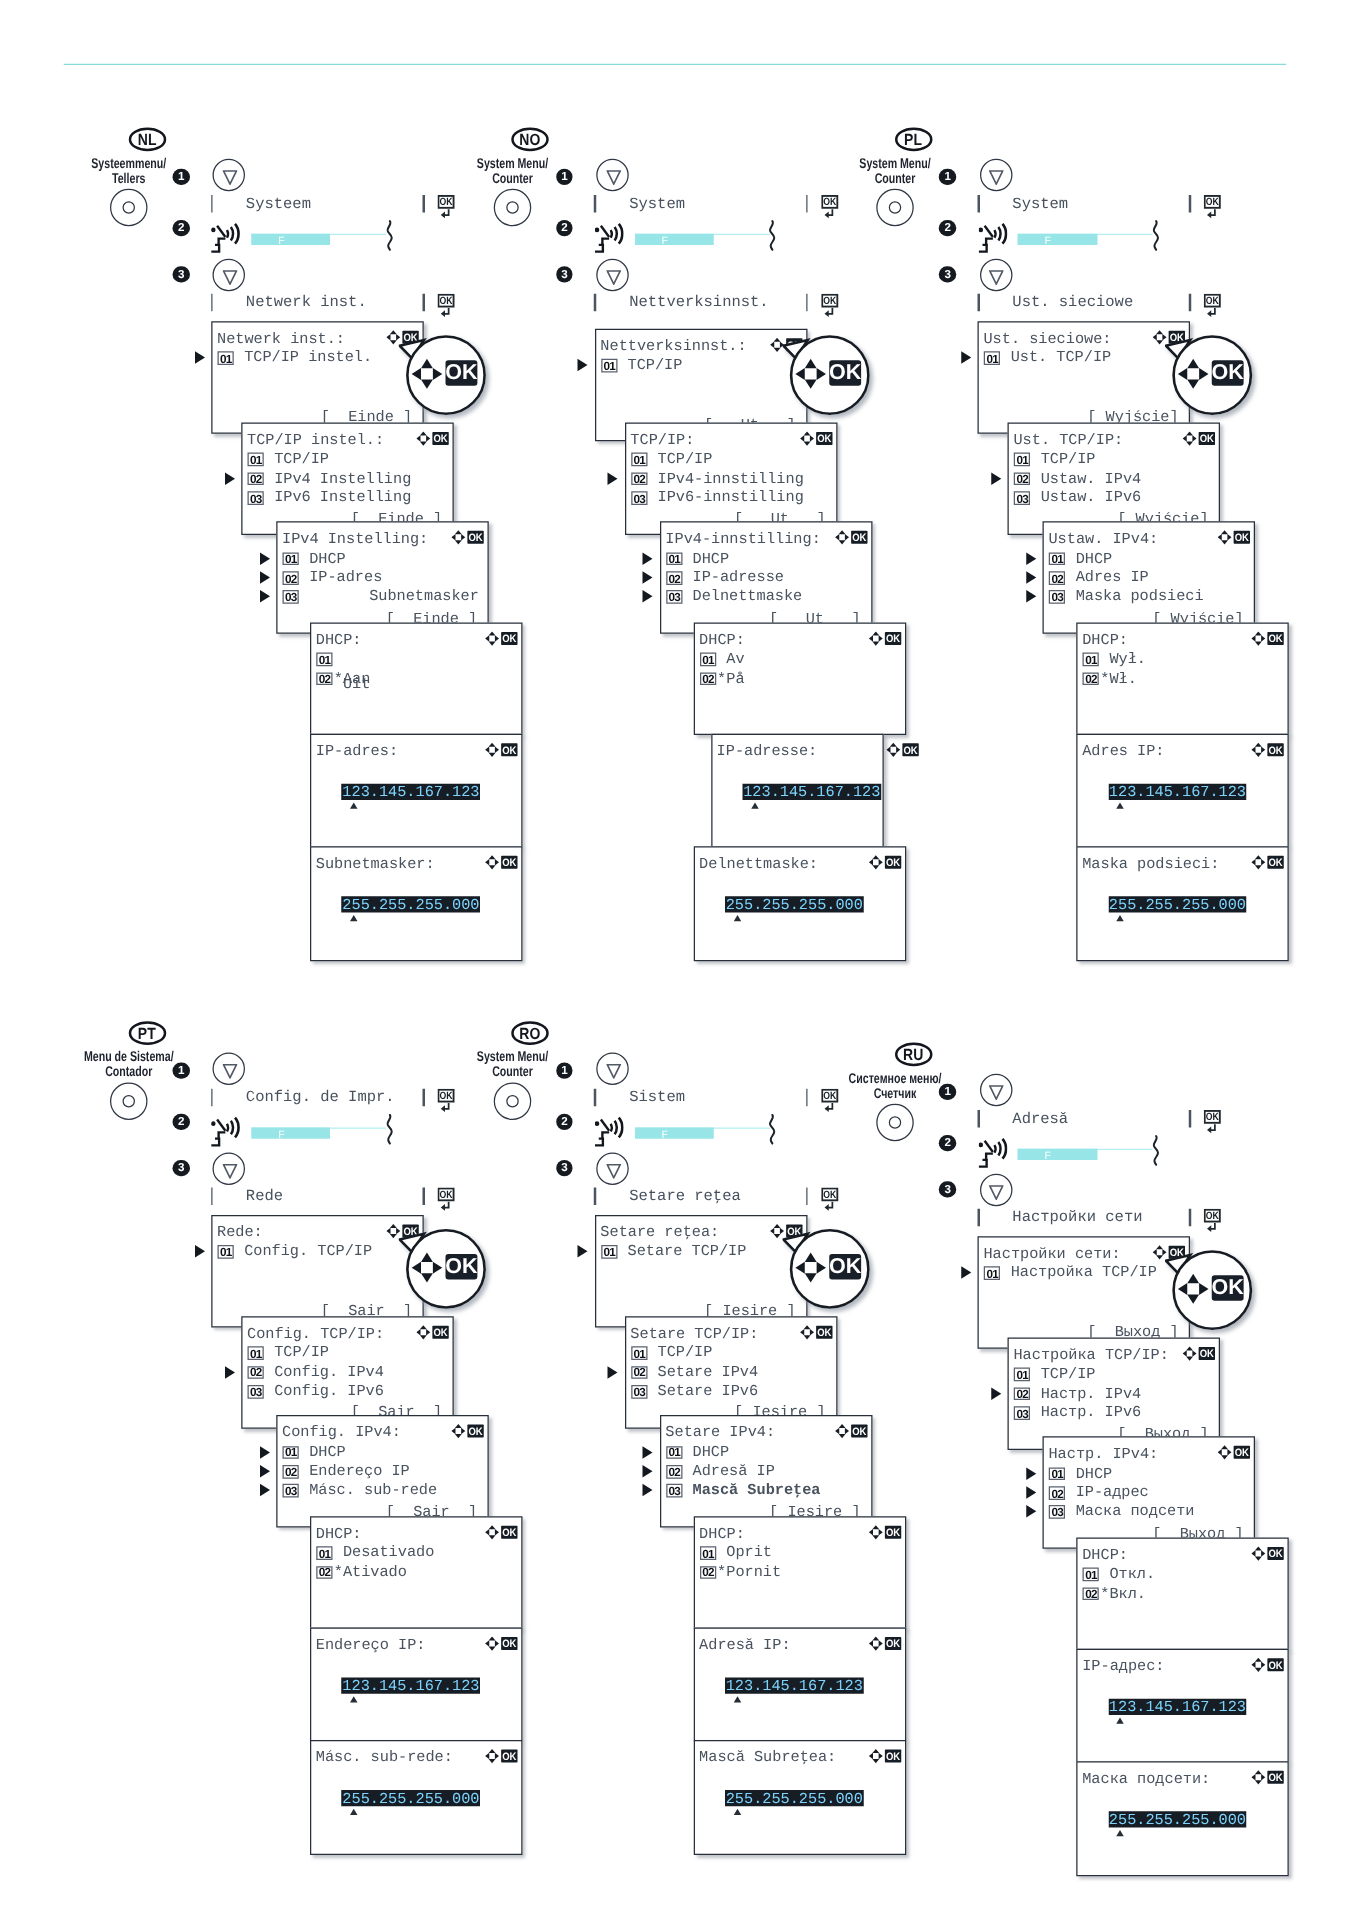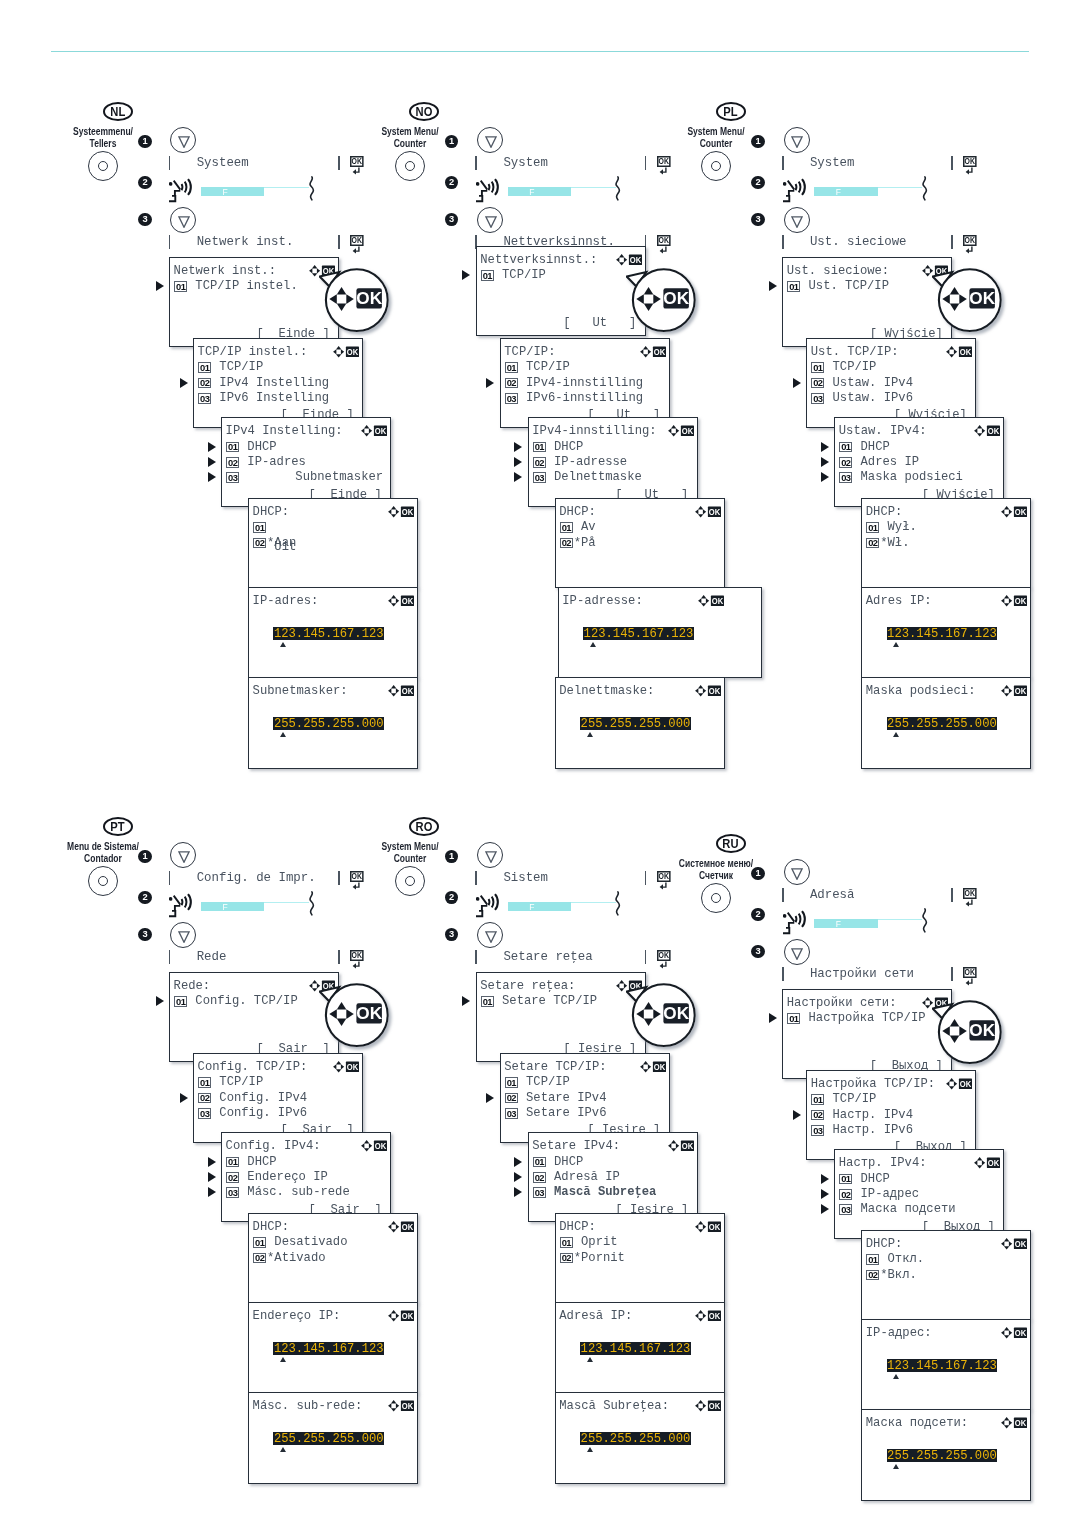--- a/index.html
+++ b/index.html
@@ -36,21 +36,21 @@
   .pbar-fill{position:absolute;background:#97e5e7;}
   .pbar-fill b{position:absolute;left:21.5px;top:1px;font-size:8.5px;line-height:8px;color:#fff;font-weight:400;font-family:"Liberation Sans",sans-serif;}
 
   .lcd{position:absolute;background:#fff;border:1.35px solid #262f3a;box-sizing:border-box;
        box-shadow:2.2px 2.2px 2.6px rgba(140,146,156,0.55);}
   .lcd .t{position:absolute;font-family:"Liberation Mono","DejaVu Sans Mono",monospace;font-size:12.2px;color:#49535f;white-space:pre;line-height:12.2px;}
   .num{position:absolute;width:13px;height:10.6px;border:1.05px solid #59626e;box-sizing:border-box;background:#fff;
        font-family:"Liberation Sans",sans-serif;font-size:9.4px;font-weight:700;color:#0d1116;
        display:flex;align-items:center;justify-content:center;line-height:1;letter-spacing:-0.6px;overflow:hidden;}
   .sel{position:absolute;width:0;height:0;border-left:8.2px solid #141920;border-top:5.4px solid transparent;border-bottom:5.4px solid transparent;}
-  .val{position:absolute;background:#161d25;color:#eab308;font-family:"Liberation Mono","DejaVu Sans Mono",monospace;
+  .val{position:absolute;background:#161d25;color:#7dd3fc;font-family:"Liberation Mono","DejaVu Sans Mono",monospace;
        font-size:12.2px;white-space:pre;line-height:10.6px;padding:2.5px 0.5px 0px 0.5px;}
   .caret{position:absolute;width:0;height:0;border-bottom:5px solid #252d37;border-left:3.1px solid transparent;border-right:3.1px solid transparent;}
   .navok{position:absolute;width:28px;height:11px;}
   .callout{position:absolute;width:78px;height:78px;}
 </style>
 </head>
 <body>
 
 <div class="page">
   <div class="hr"></div>
@@ -278,21 +278,21 @@
             <path d="M15.7 4.6 A6.6 8.0 0 0 1 15.7 15.4" stroke="#12171e" stroke-width="2.0" fill="none"></path>
             <path d="M19.0 2.1 A8.9 10.8 0 0 1 19.0 17.9" stroke="#12171e" stroke-width="2.1" fill="none"></path>
           </svg></div>
         <div class="pbar-line" style="left: 139px; top: 90.5px; width: 108px;"></div>
         <div class="pbar-fill" style="left: 139px; top: 90.5px; width: 63.4px; height: 9px;">
           <b>F</b>
         </div>
         <div style="position: absolute; left: 246.7px; top: 79.8px;"><svg width="6" height="25" viewBox="0 0 6 25">
             <path d="M2.9 0.9 C4.7 3.5 1.0 5.5 1.0 8.2 C1.0 10.3 4.4 11.4 4.4 14.2 C4.4 17.0 1.2 18.4 1.6 21.0 C1.8 22.4 2.5 23.0 2.9 23.8" stroke="#1c232b" stroke-width="1.6" fill="none" stroke-linecap="round"></path>
           </svg></div>
-        <div class="lcd" style="left: 107px; top: 150px; width: 170px; height: 90px; z-index: 10; padding-left: 41px;">
+        <div class="lcd" style="left: 107px; top: 167px; width: 170px; height: 90px; z-index: 10; padding-left: 41px;">
           <div class="t" style="left: 3.6px; top: 6.8px;">Nettverksinnst.:</div>
           <div class="navok" style="left: 139.1px; top: 4.6px;"><svg width="27" height="12" viewBox="0 0 27 12">
               <path d="M5.65 0.1 L8.4 3.4 H2.9 Z" fill="#161d24"></path>
               <path d="M5.65 11.5 L8.4 8.2 H2.9 Z" fill="#161d24"></path>
               <path d="M0.1 5.8 L3.4 3.15 V8.45 Z" fill="#161d24"></path>
               <path d="M11.2 5.8 L7.9 3.15 V8.45 Z" fill="#161d24"></path>
               <rect x="12.9" y="0.6" width="13.1" height="10.4" rx="0.6" fill="#161d24"></rect>
               <text x="19.45" y="8.85" font-family="Liberation Sans, sans-serif" font-size="8.6" font-weight="700" text-anchor="middle" fill="#ffffff" textLength="11.4" lengthAdjust="spacingAndGlyphs">OK</text>
             </svg></div>
           <div class="sel" style="left: -14.5px; top: 23.3px;"></div>
@@ -348,21 +348,21 @@
               <path d="M0.1 5.8 L3.4 3.15 V8.45 Z" fill="#161d24"></path>
               <path d="M11.2 5.8 L7.9 3.15 V8.45 Z" fill="#161d24"></path>
               <rect x="12.9" y="0.6" width="13.1" height="10.4" rx="0.6" fill="#161d24"></rect>
               <text x="19.45" y="8.85" font-family="Liberation Sans, sans-serif" font-size="8.6" font-weight="700" text-anchor="middle" fill="#ffffff" textLength="11.4" lengthAdjust="spacingAndGlyphs">OK</text>
             </svg></div>
           <div class="num" style="left: 4.2px; top: 23.3px;">01</div>
           <div class="t" style="left: 18px; top: 22.3px;"> Av</div>
           <div class="num" style="left: 4.2px; top: 38.65px;">02</div>
           <div class="t" style="left: 18px; top: 37.65px;">*På</div>
         </div>
-        <div class="lcd" style="left: 189px; top: 491px; width: 204px; height: 91px; z-index: 14;">
+        <div class="lcd" style="left: 200px; top: 491px; width: 138px; height: 91px; z-index: 14;">
           <div class="t" style="left: 3.6px; top: 6.8px;">IP-adresse:</div>
           <div class="navok" style="left: 139.1px; top: 4.6px;"><svg width="27" height="12" viewBox="0 0 27 12">
               <path d="M5.65 0.1 L8.4 3.4 H2.9 Z" fill="#161d24"></path>
               <path d="M5.65 11.5 L8.4 8.2 H2.9 Z" fill="#161d24"></path>
               <path d="M0.1 5.8 L3.4 3.15 V8.45 Z" fill="#161d24"></path>
               <path d="M11.2 5.8 L7.9 3.15 V8.45 Z" fill="#161d24"></path>
               <rect x="12.9" y="0.6" width="13.1" height="10.4" rx="0.6" fill="#161d24"></rect>
               <text x="19.45" y="8.85" font-family="Liberation Sans, sans-serif" font-size="8.6" font-weight="700" text-anchor="middle" fill="#ffffff" textLength="11.4" lengthAdjust="spacingAndGlyphs">OK</text>
             </svg></div>
           <div class="val" style="left: 24.4px; top: 38.8px;">123.145.167.123</div>

